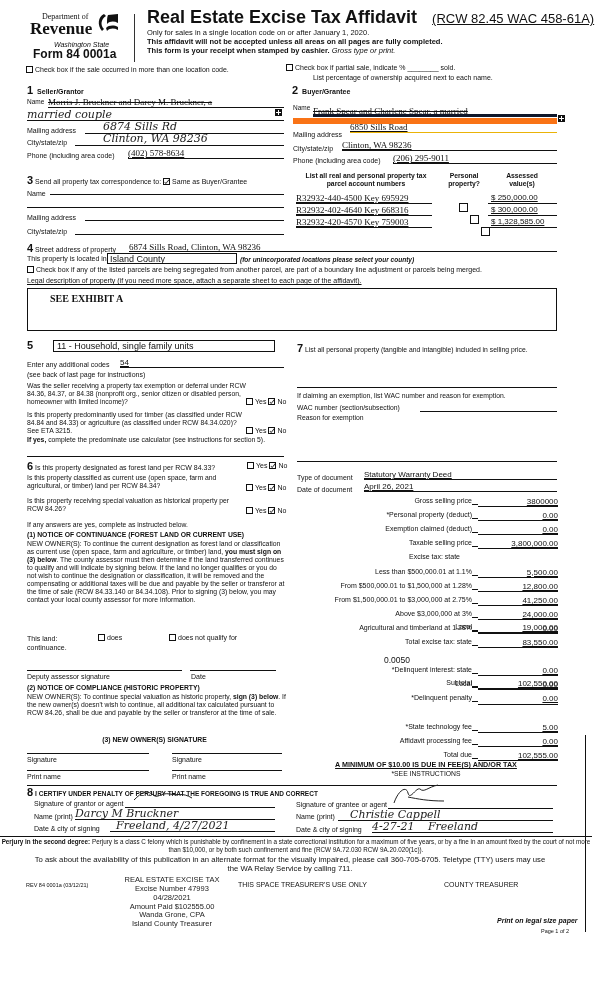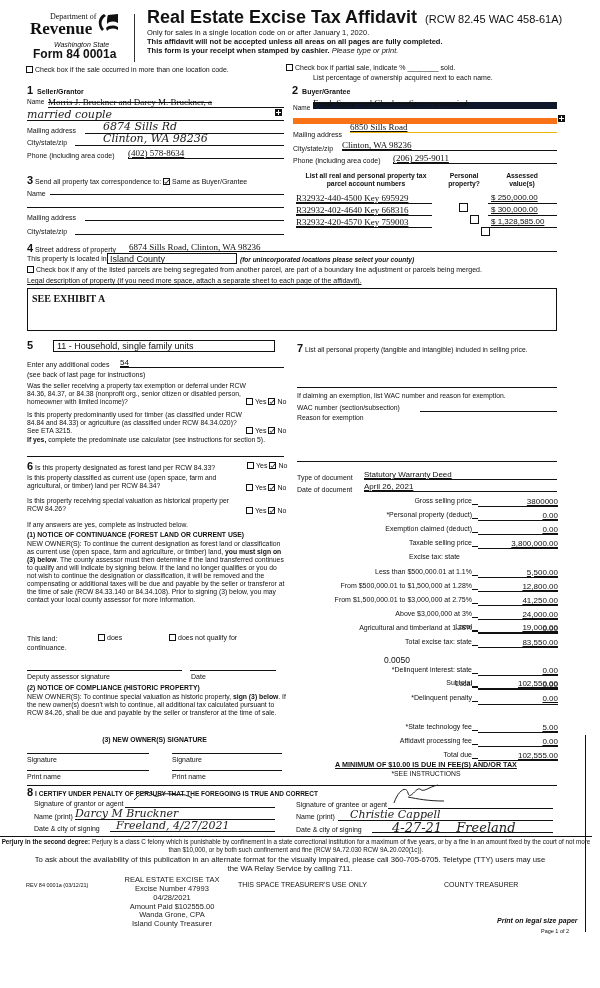--- a/index.html
+++ b/index.html
@@ -23,40 +23,40 @@
   .plus-box::before { content:""; position:absolute; left:3px; top:1px; width:1px; height:5px; background:#fff; }
   .plus-box::after { content:""; position:absolute; left:1px; top:3px; width:5px; height:1px; background:#fff; }
 </style>
 </head>
 <body>
 
 
 
 
 <div class="abs" style="left:30px;top:10px;width:100px;height:50px;">
-  <div class="abs" style="left:20px;top:2px;font-family:'Liberation Serif',serif;font-size:8px;">Department of</div>
+  <div class="abs" style="left:12px;top:2px;font-family:'Liberation Serif',serif;font-size:8px;">Department of</div>
   <div class="abs" style="left:0;top:9px;font-family:'Liberation Serif',serif;font-size:17px;font-weight:bold;">Revenue</div>
   <svg class="abs" style="left:65px;top:2px;" width="24" height="22" viewBox="0 0 24 22">
     <path d="M9 2 C3 5 2 13 7 19 L9 17 C5 13 6 7 11 4 Z" fill="#111"></path>
     <path d="M13 3 L23 2 L23 11 C19 9 15 9 12 12 C12 8 12 5 13 3 Z" fill="#111"></path>
     <path d="M11 16 C14 13 19 13 23 15 L23 18 C19 16 15 16 12 19 Z" fill="#111"></path>
   </svg>
   <div class="abs ital" style="left:24px;top:31px;font-size:7px;">Washington State</div>
 </div>
 <div class="abs bold" style="left:33px;top:48px;font-size:12px;">Form 84 0001a</div>
 <div class="abs" style="left:134px;top:14px;width:1px;height:48px;background:#333;"></div>
 <div class="abs" style="left:147px;top:7px;white-space:nowrap;">
   <span style="font-size:18px;font-weight:bold;">Real Estate Excise Tax Affidavit</span>
-  <span style="font-size:11px;margin-left:6px;">(RCW 82.45 WAC 458-61A)</span>
+  <span style="font-size:13px;margin-left:13px;text-decoration:underline;">(RCW 82.45 WAC 458-61A)</span>
 </div>
 <div class="abs" style="left:147px;top:29px;font-size:7.5px;">Only for sales in a single location code on or after January 1, 2020.</div>
 <div class="abs bold" style="left:147px;top:38px;font-size:7.5px;font-weight:600;">This affidavit will not be accepted unless all areas on all pages are fully completed.</div>
 <div class="abs" style="left:147px;top:47px;font-size:7.5px;">
   <span style="font-weight:600;">This form is your receipt when stamped by cashier.</span>
-  <span class="ital">Please type or print.</span>
+  <span class="ital">Gross type or print.</span>
 </div>
 <div class="abs" style="left:26px;top:66px;">
   <span class="cb"></span><span>Check box if the sale occurred in more than one location code.</span>
 </div>
 <div class="abs" style="left:286px;top:64px;">
   <span class="cb"></span><span>Check box if partial sale, indicate % ________ sold.</span>
 </div>
 <div class="abs" style="left:313px;top:74px;">List percentage of ownership acquired next to each name.</div>
 
 
@@ -84,21 +84,21 @@
 <div class="abs" style="left:128px;top:148px;width:156px;height:11px;border-bottom:1px solid #111;">
   <span class="serif" style="font-size:9px;text-decoration:underline;">(402) 578-8634</span>
 </div>
 
 
 <div class="abs" style="left:292px;top:84px;">
   <span class="secnum">2</span>
   <span class="bold" style="font-size:7px;margin-left:2px;">Buyer/Grantee</span>
 </div>
 <div class="abs" style="left:293px;top:104px;font-size:6.5px;">Name</div>
-<div class="abs" style="left:313px;top:98px;width:244px;height:11px;border-bottom:7px solid #0f172a;">
+<div class="abs" style="left:313px;top:106px;width:244px;height:11px;border-bottom:3px solid #0f172a;">
   <span class="serif" style="font-size:9px;text-decoration:line-through;white-space:nowrap;">Frank Spear and Charlene Spear, a married</span>
 </div>
 <div class="abs" style="left:293px;top:113px;width:264px;height:11px;border-bottom:6px solid #f97316;overflow:hidden;font-weight:bold;">
   <span class="serif" style="font-size:9px;margin-left:30px;position:relative;top:4px;">couple</span>
 </div>
 <span class="abs plus-box" style="left:549px;top:115px;"></span>
 <div class="abs" style="left:293px;top:131px;">Mailing address</div>
 <div class="abs" style="left:350px;top:122px;width:207px;height:11px;border-bottom:1px solid #eab308;">
   <span class="serif" style="font-size:9px;text-decoration:underline;">6850 Sills Road</span>
 </div>
@@ -141,21 +141,21 @@
 </div>
 <div class="abs" style="left:27px;top:255px;">This property is located in</div>
 <div class="abs" style="left:107px;top:253px;width:130px;height:11px;border:1px solid #111;padding-left:2px;font-size:9px;">
   <span>Island County</span>
 </div>
 <div class="abs ital bold" style="left:240px;top:256px;font-size:6.5px;font-weight:600;">(for unincorporated locations please select your county)</div>
 <div class="abs" style="left:27px;top:266px;white-space:nowrap;">
   <span class="cb"></span><span>Check box if any of the listed parcels are being segregated from another parcel, are part of a boundary line adjustment or parcels being merged.</span>
 </div>
 <div class="abs" style="left:27px;top:277px;text-decoration:underline;text-decoration-thickness:0.5px;">Legal description of property (if you need more space, attach a separate sheet to each page of the affidavit).</div>
-<div class="abs" style="left:27px;top:288px;width:530px;height:43px;border:1px solid #111;padding:4px 4px;">
+<div class="abs" style="left:27px;top:288px;width:530px;height:43px;border:1px solid #111;padding:4px 22px;">
   <span class="serif bold" style="font-size:10px;">SEE EXHIBIT A</span>
 </div>
 
 
 <div class="abs secnum" style="left:27px;top:339px;">5</div>
 <div class="abs" style="left:53px;top:340px;width:222px;height:12px;border:1px solid #111;padding-left:3px;font-size:9px;">
   <span>11 - Household, single family units</span>
 </div>
 <div class="abs" style="left:27px;top:361px;">Enter any additional codes</div>
 <div class="abs" style="left:120px;top:358px;width:164px;height:10px;border-bottom:1px solid #111;">
@@ -375,21 +375,21 @@
   <svg width="60" height="24" style="position:absolute;left:0;top:-14px;">
       <path d="M6 20 C10 8 18 2 20 10 C22 18 28 4 32 6 C36 10 40 4 50 2 M20 14 C30 16 40 18 56 18" fill="none" stroke="#222" stroke-width="1"></path>
     </svg>
 </div>
 <div class="abs" style="left:296px;top:813px;">Name (print)</div>
 <div class="abs" style="left:338px;top:809px;width:215px;height:12px;border-bottom:1px solid #111;">
   <span class="hand" style="font-size:11px;margin-left:12px;">Christie Cappell</span>
 </div>
 <div class="abs" style="left:296px;top:826px;">Date &amp; city of signing</div>
 <div class="abs" style="left:372px;top:821px;width:181px;height:12px;border-bottom:1px solid #111;">
-  <span class="hand" style="font-size:13px;margin-left:20px;word-spacing:10px;">4-27-21 Freeland</span>
+  <span class="hand" style="font-size:11px;word-spacing:10px;">4-27-21 Freeland</span>
 </div>
 <div class="abs line" style="left:0px;top:836px;width:592px;height:1px;"></div>
 
 
 <div class="abs center" style="left:-4px;top:838px;width:600px;font-size:6.3px;line-height:1.2;">
   <span class="bold">Perjury in the second degree:</span>
   <span>Perjury is a class C felony which is punishable by confinement in a state correctional institution for a maximum of five years, or by a fine in an amount fixed by the court of not more than $10,000, or by both such confinement and fine (RCW 9A.72.030 RCW 9A.20.020(1c)).</span>
 </div>
 <div class="abs center" style="left:30px;top:856px;width:520px;font-size:7.7px;line-height:1.15;">To ask about the availability of this publication in an alternate format for the visually impaired, please call 360-705-6705. Teletype (TTY) users may use the WA Relay Service by calling 711.</div>
 <div class="abs" style="left:26px;top:882px;font-size:5.5px;">REV 84 0001a (03/12/21)</div>

